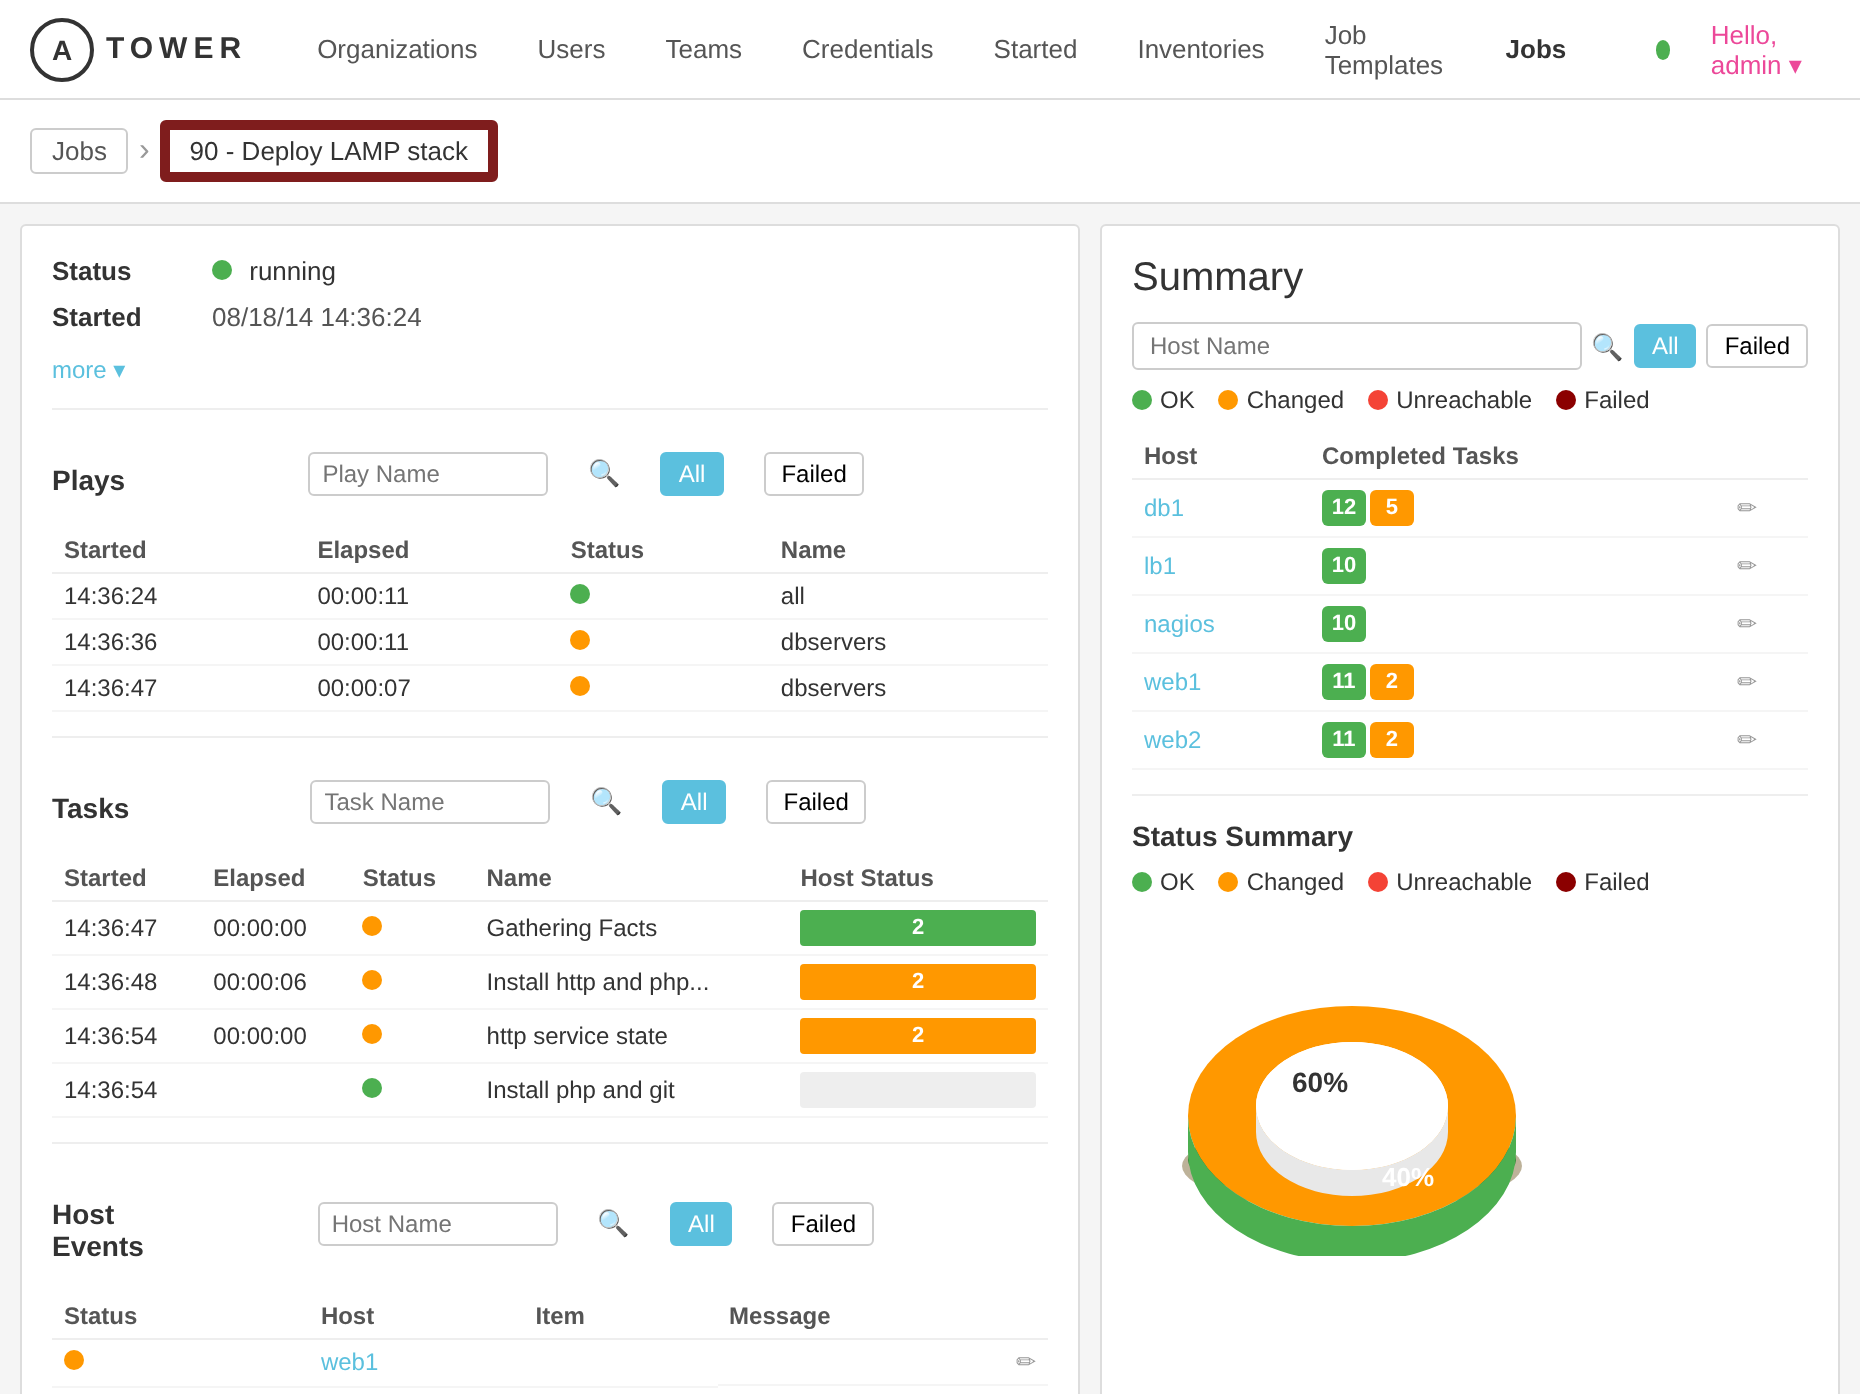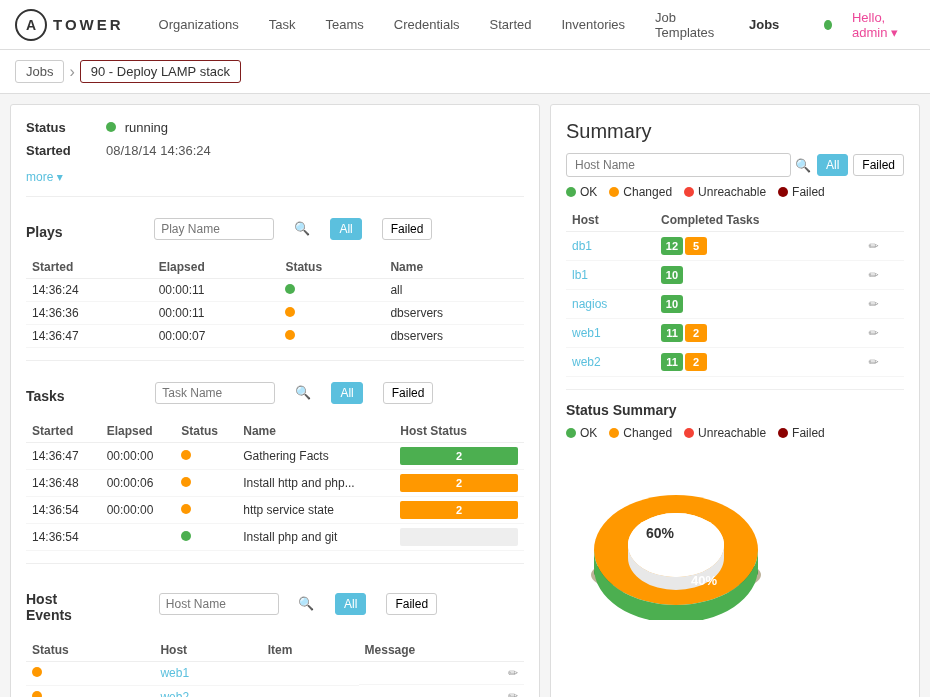--- a/index.html
+++ b/index.html
@@ -84,21 +84,21 @@
       border-radius: 3px;
       color: #555;
       cursor: pointer;
       background: #fff;
     }
     .breadcrumb-arrow {
       color: #999;
       font-size: 16px;
     }
     .breadcrumb-current {
-      border: 1px solid #7f1d1d;
+      border: 5px solid #7f1d1d;
       padding: 3px 10px;
       border-radius: 3px;
       background: #fff;
       color: #333;
     }
 
     
     .main-container {
       display: flex;
       gap: 0;
@@ -295,21 +295,21 @@
 <body>
 
 <div class="header">
   <div class="logo">
     <div class="logo-circle">
       <span>A</span>
     </div>
     <span class="logo-text">TOWER</span>
   </div>
   <a class="nav-link">Organizations</a>
-  <a class="nav-link">Task</a>
+  <a class="nav-link">Users</a>
   <a class="nav-link">Teams</a>
   <a class="nav-link">Credentials</a>
   <a class="nav-link">Started</a>
   <a class="nav-link">Inventories</a>
   <a class="nav-link">Job Templates</a>
   <a class="nav-link active">Jobs</a>
   <div class="nav-spacer"></div>
   <span class="status-dot"></span>
   <span class="user-menu">
     <span>Hello, admin</span> ▾

